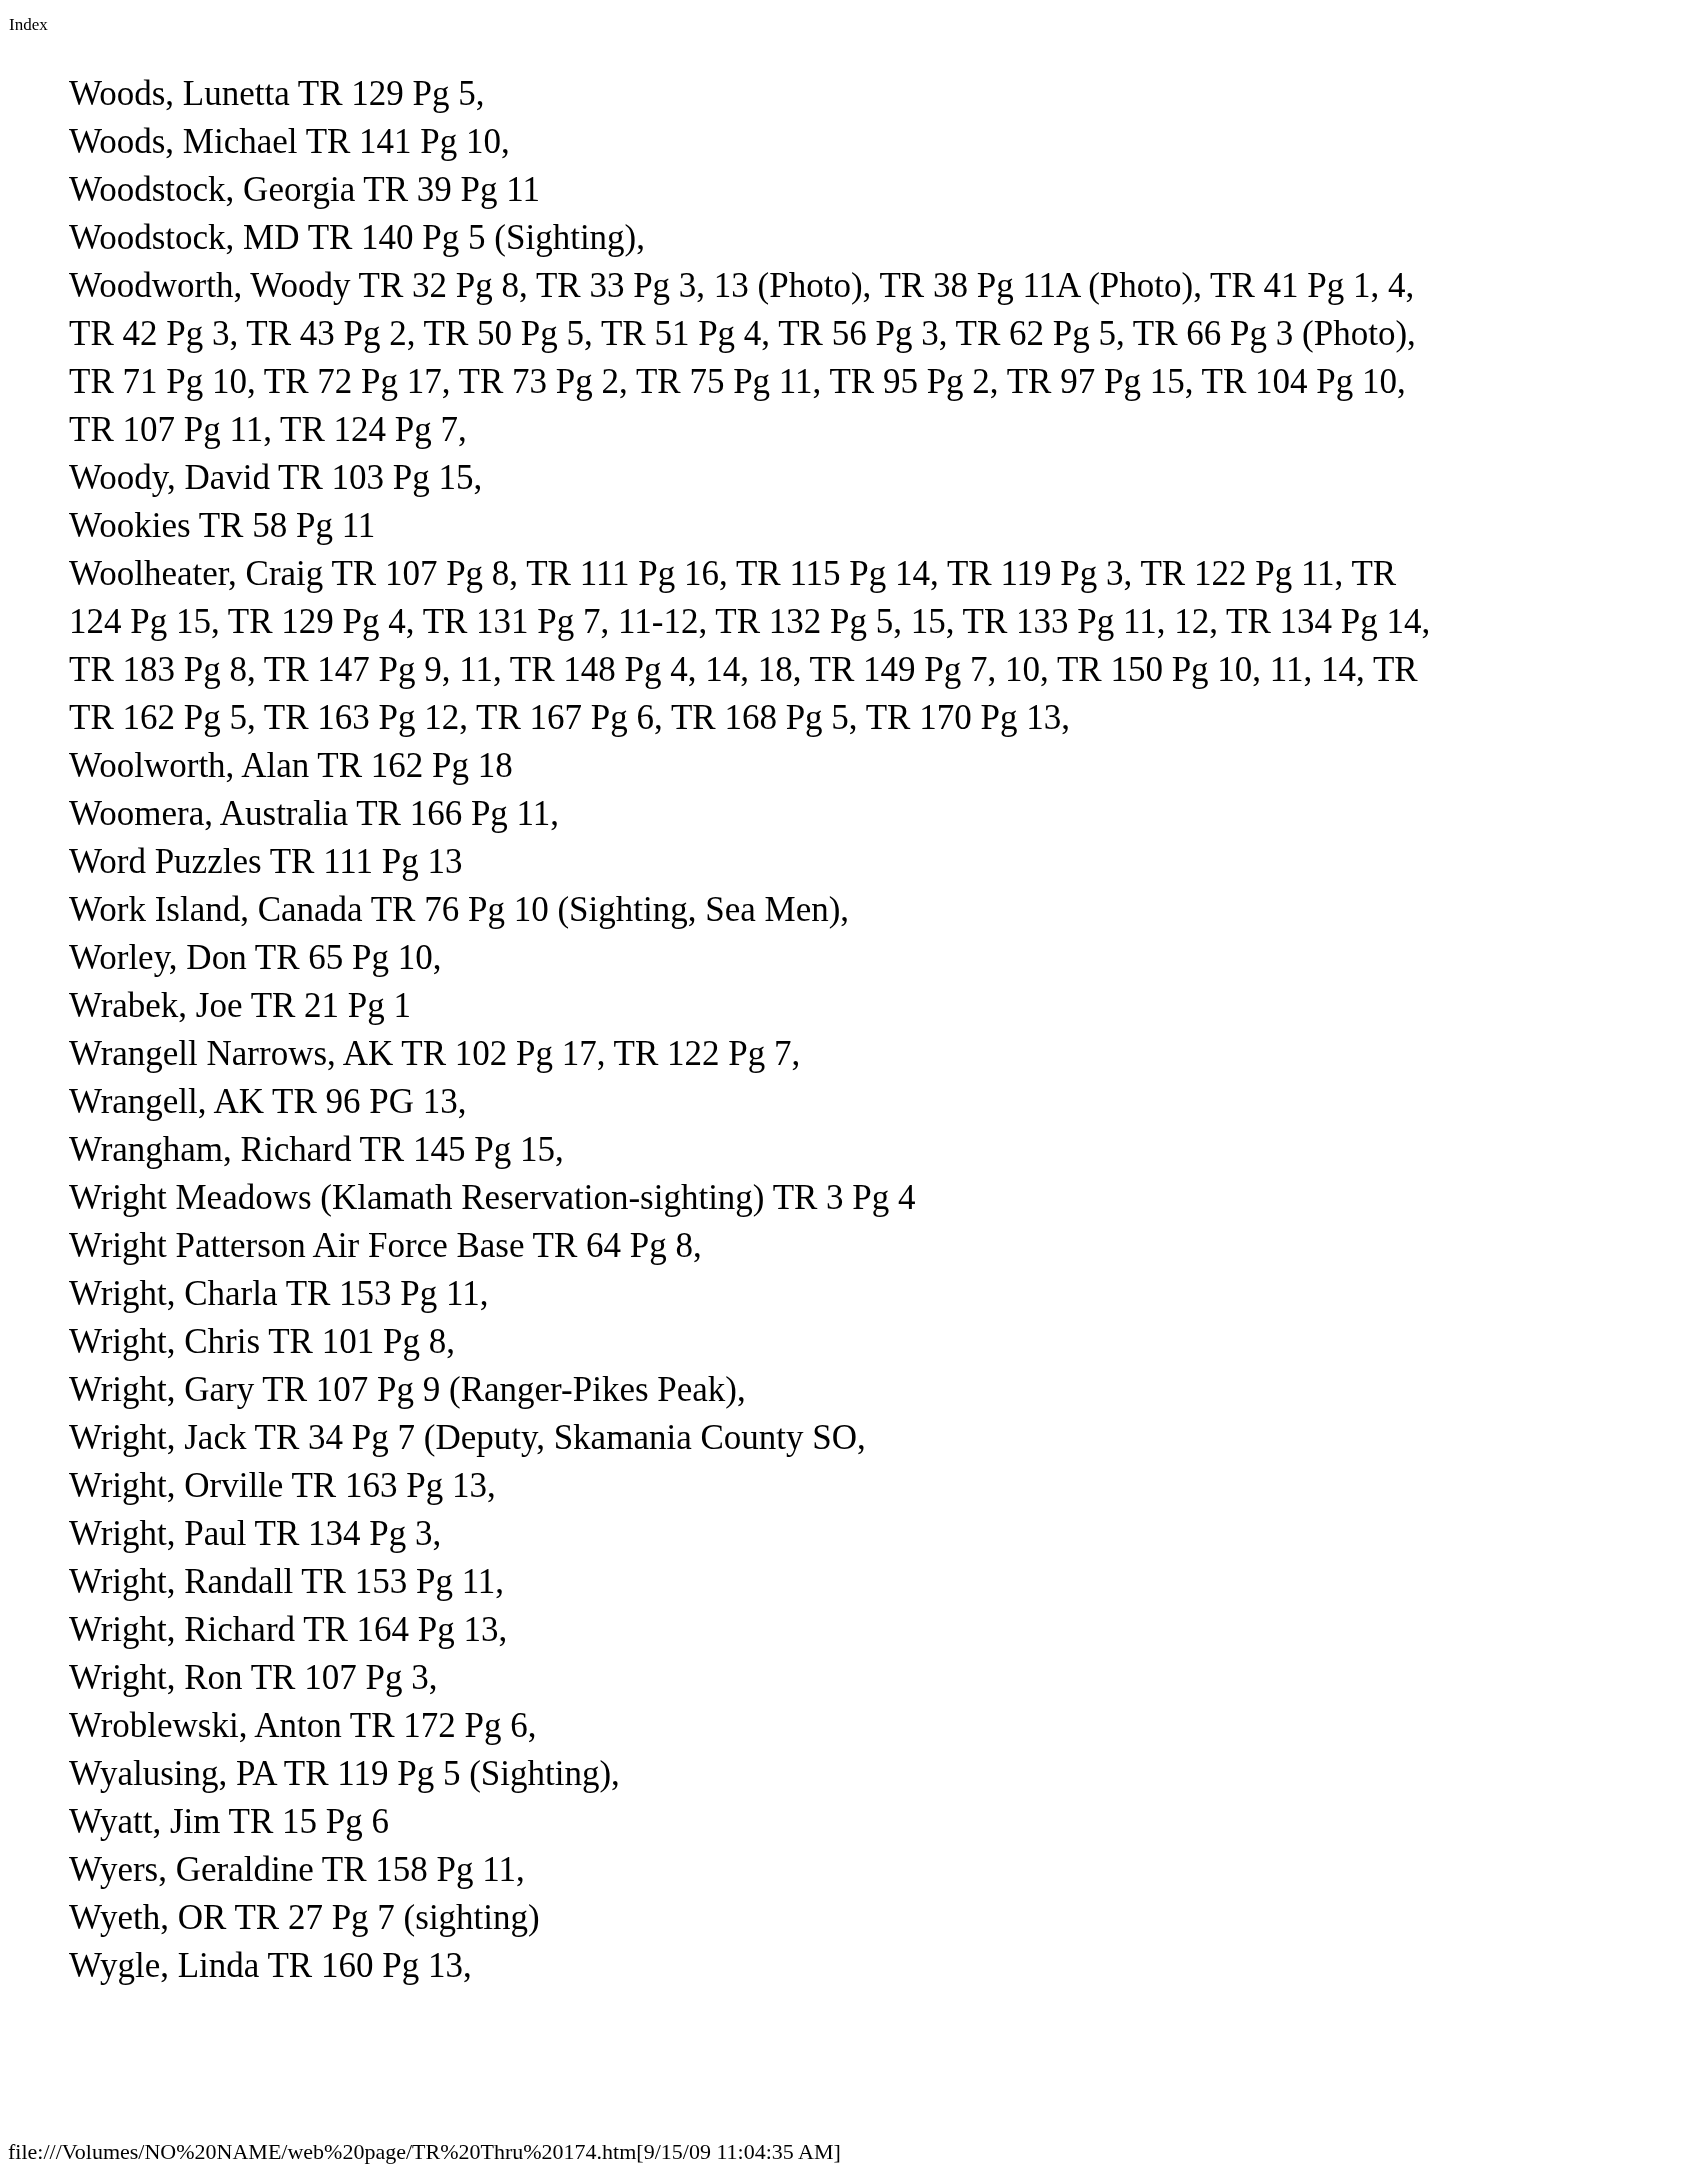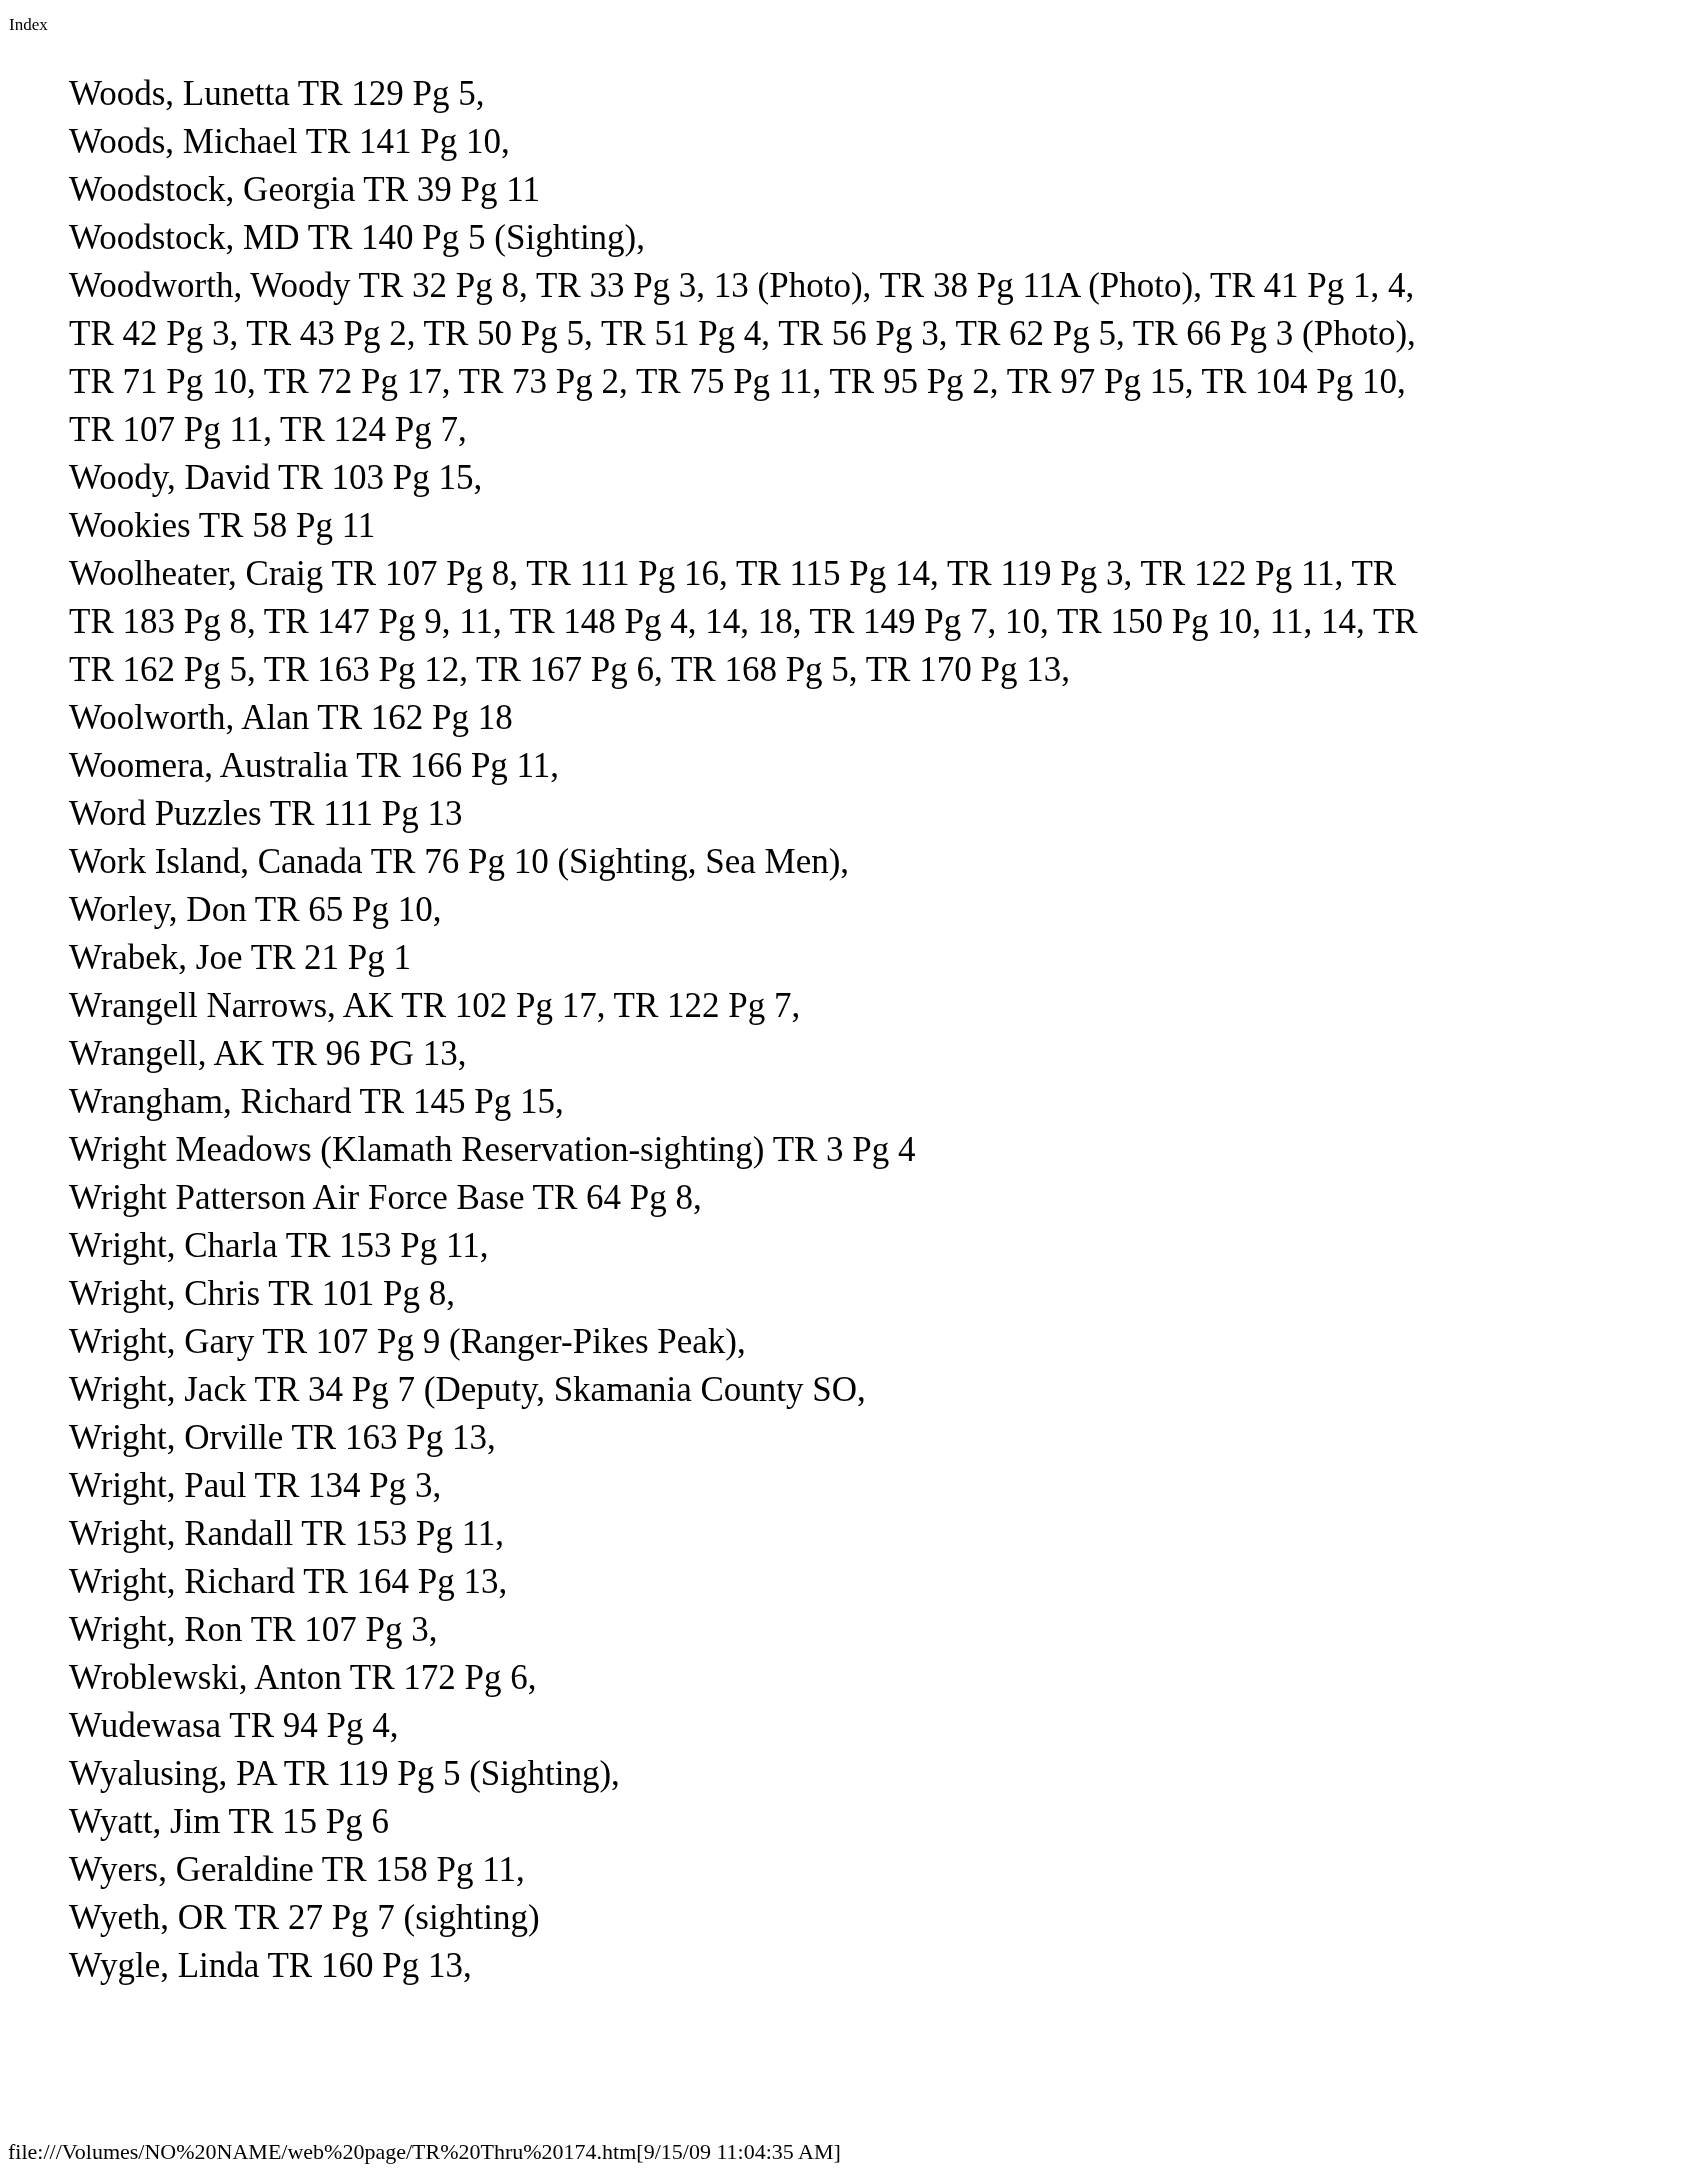--- a/index.html
+++ b/index.html
@@ -53,20 +53,21 @@
     <div class="index-line">Woods, Michael TR 141 Pg 10,</div>
     <div class="index-line">Woodstock, Georgia TR 39 Pg 11</div>
     <div class="index-line">Woodstock, MD TR 140 Pg 5 (Sighting),</div>
     <div class="index-line">Woodworth, Woody TR 32 Pg 8, TR 33 Pg 3, 13 (Photo), TR 38 Pg 11A (Photo), TR 41 Pg 1, 4,</div>
     <div class="index-line">TR 42 Pg 3, TR 43 Pg 2, TR 50 Pg 5, TR 51 Pg 4, TR 56 Pg 3, TR 62 Pg 5, TR 66 Pg 3 (Photo),</div>
     <div class="index-line">TR 71 Pg 10, TR 72 Pg 17, TR 73 Pg 2, TR 75 Pg 11, TR 95 Pg 2, TR 97 Pg 15, TR 104 Pg 10,</div>
     <div class="index-line">TR 107 Pg 11, TR 124 Pg 7,</div>
     <div class="index-line">Woody, David TR 103 Pg 15,</div>
     <div class="index-line">Wookies TR 58 Pg 11</div>
     <div class="index-line">Woolheater, Craig TR 107 Pg 8, TR 111 Pg 16, TR 115 Pg 14, TR 119 Pg 3, TR 122 Pg 11, TR</div>
+    <div class="index-line">124 Pg 15, TR 129 Pg 4, TR 131 Pg 7, 11-12, TR 132 Pg 5, 15, TR 133 Pg 11, 12, TR 134 Pg 14,</div>
     <div class="index-line">TR 183 Pg 8, TR 147 Pg 9, 11, TR 148 Pg 4, 14, 18, TR 149 Pg 7, 10, TR 150 Pg 10, 11, 14, TR</div>
     <div class="index-line">TR 162 Pg 5, TR 163 Pg 12, TR 167 Pg 6, TR 168 Pg 5, TR 170 Pg 13,</div>
     <div class="index-line">Woolworth, Alan TR 162 Pg 18</div>
     <div class="index-line">Woomera, Australia TR 166 Pg 11,</div>
     <div class="index-line">Word Puzzles TR 111 Pg 13</div>
     <div class="index-line">Work Island, Canada TR 76 Pg 10 (Sighting, Sea Men),</div>
     <div class="index-line">Worley, Don TR 65 Pg 10,</div>
     <div class="index-line">Wrabek, Joe TR 21 Pg 1</div>
     <div class="index-line">Wrangell Narrows, AK TR 102 Pg 17, TR 122 Pg 7,</div>
     <div class="index-line">Wrangell, AK TR 96 PG 13,</div>
@@ -76,21 +77,20 @@
     <div class="index-line">Wright, Charla TR 153 Pg 11,</div>
     <div class="index-line">Wright, Chris TR 101 Pg 8,</div>
     <div class="index-line">Wright, Gary TR 107 Pg 9 (Ranger-Pikes Peak),</div>
     <div class="index-line">Wright, Jack TR 34 Pg 7 (Deputy, Skamania County SO,</div>
     <div class="index-line">Wright, Orville TR 163 Pg 13,</div>
     <div class="index-line">Wright, Paul TR 134 Pg 3,</div>
     <div class="index-line">Wright, Randall TR 153 Pg 11,</div>
     <div class="index-line">Wright, Richard TR 164 Pg 13,</div>
     <div class="index-line">Wright, Ron TR 107 Pg 3,</div>
     <div class="index-line">Wroblewski, Anton TR 172 Pg 6,</div>
-    <div class="index-line">Wudewasa TR 94 Pg 4,</div>
     <div class="index-line">Wyalusing, PA TR 119 Pg 5 (Sighting),</div>
     <div class="index-line">Wyatt, Jim TR 15 Pg 6</div>
     <div class="index-line">Wyers, Geraldine TR 158 Pg 11,</div>
     <div class="index-line">Wyeth, OR TR 27 Pg 7 (sighting)</div>
     <div class="index-line">Wygle, Linda TR 160 Pg 13,</div>
   </div>
 
 <div class="page-footer">file:///Volumes/NO%20NAME/web%20page/TR%20Thru%20174.htm[9/15/09 11:04:35 AM]</div>
 
 

